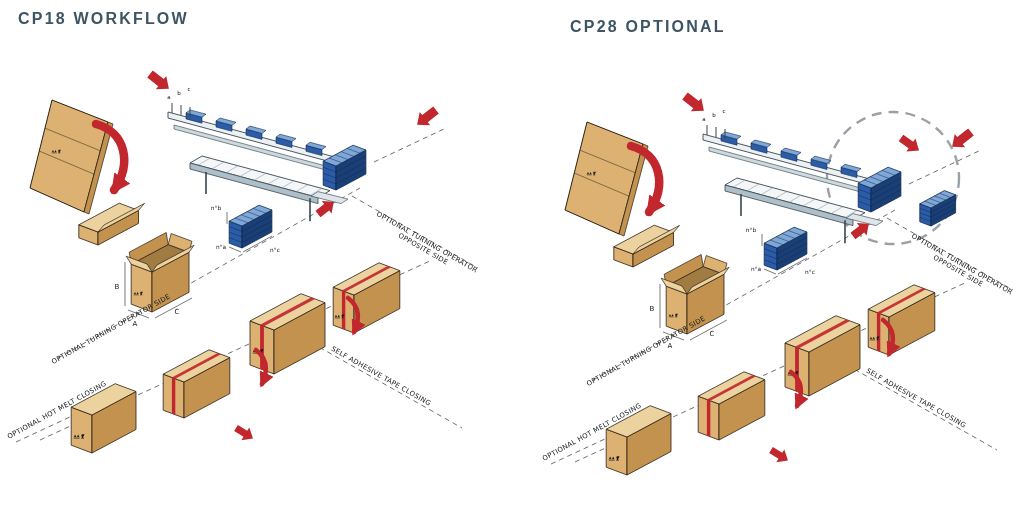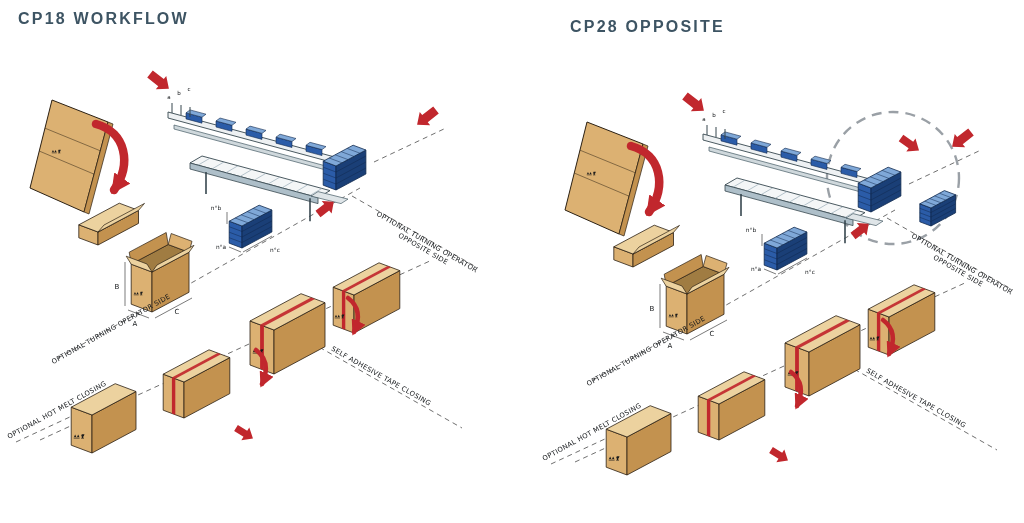--- a/index.html
+++ b/index.html
@@ -9,21 +9,21 @@
   #t0{left:18px;top:10px;}
   #t1{left:570px;top:18px;}
   #scene{position:absolute;left:0;top:0;}
   #scene text{font-family:"DejaVu Sans",sans-serif;}
 </style>
 </head>
 <body>
 
 <div class="stage">
   <div class="title" id="t0">CP18 WORKFLOW</div>
-  <div class="title" id="t1">CP28 OPPOSITE</div>
+  <div class="title" id="t1">CP28 OPTIONAL</div>
 
   <svg id="scene" width="1024" height="523" viewBox="0 0 1024 523" role="img">
     <defs>
       <marker id="ah" viewBox="0 0 10 10" refX="7.5" refY="5" markerWidth="3.4" markerHeight="3.4" orient="auto">
         <path d="M0 0 L10 5 L0 10 Z" fill="#c1272d"></path>
       </marker>
       <marker id="ahb" viewBox="0 0 10 10" refX="7.5" refY="5" markerWidth="2.3" markerHeight="2.3" orient="auto">
         <path d="M0 0 L10 5 L0 10 Z" fill="#c1272d"></path>
       </marker>
     </defs>

